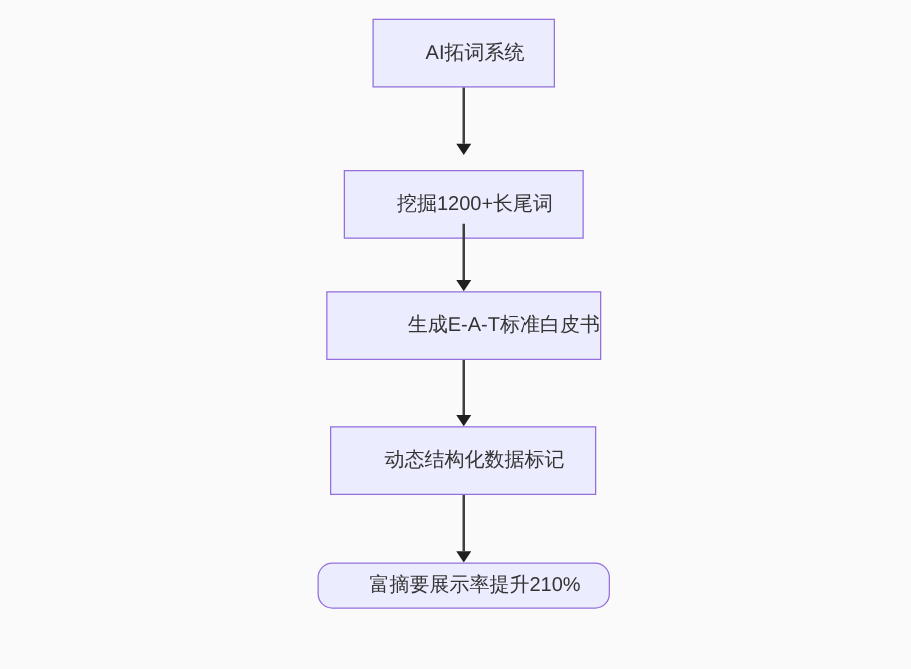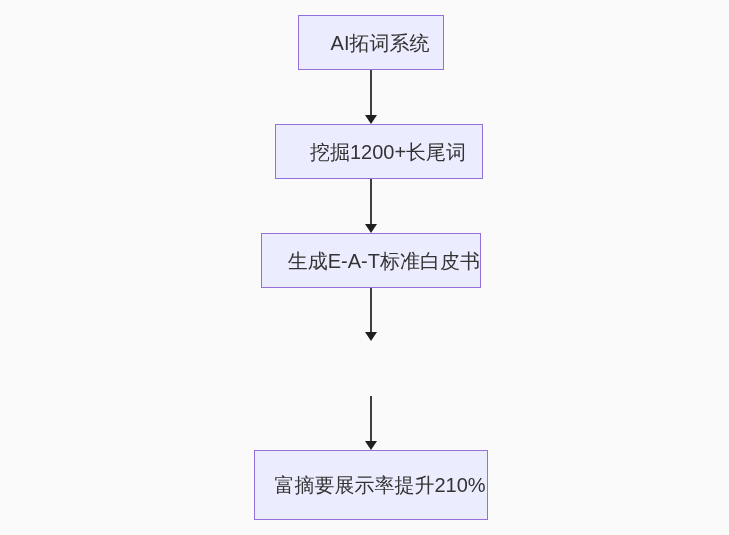--- a/index.html
+++ b/index.html
@@ -14,34 +14,34 @@
     height: 535px;
     background: #fafafa;
     overflow: hidden;
   }
   .node {
     position: absolute;
     box-sizing: border-box;
     background: #ececff;
     border: 1px solid #9370db;
     color: #333333;
-    font-size: 20px;
+    font-size: 16px;
     display: flex;
     align-items: center;
     justify-content: center;
     text-align: center;
     line-height: 1.2;
     padding-left: 18px;
   }
   .node span { white-space: nowrap; }
   .n0 { left: 298px; top: 15px;  width: 146px; height: 55px; }
-  .n1 { left: 275px; top: 124px; width: 208px; height: 55px; }
+  .n1 { left: 275px; top: 136px; width: 192px; height: 55px; }
   .n2 { left: 261px; top: 233px; width: 220px; height: 55px; justify-content: flex-end; }
   .n3 { left: 264px; top: 341px; width: 213px; height: 55px; }
-  .n4 { left: 254px; top: 450px; width: 234px; height: 70px; }
+  .n4 { left: 254px; top: 450px; width: 234px; height: 37px; border-radius: 12px; }
 
   .edge-line {
     position: absolute;
     left: 370px;
     width: 2px;
     background: #3f3f3f;
   }
   .e0 { top: 70px;  height: 45px; }
   .e1 { top: 179px; height: 45px; }
   .e2 { top: 288px; height: 44px; }
@@ -80,20 +80,23 @@
   <div class="edge-line e1"></div>
   <div class="arrowhead a1"></div>
 
   <div class="node n2">
     <span>生成E-A-T标准白皮书</span>
   </div>
 
   <div class="edge-line e2"></div>
   <div class="arrowhead a2"></div>
 
+  <div class="node n3">
+    <span>动态结构化数据标记</span>
+  </div>
 
   <div class="edge-line e3"></div>
   <div class="arrowhead a3"></div>
 
   <div class="node n4">
     <span>富摘要展示率提升210%</span>
   </div>
 
 </div>
 

